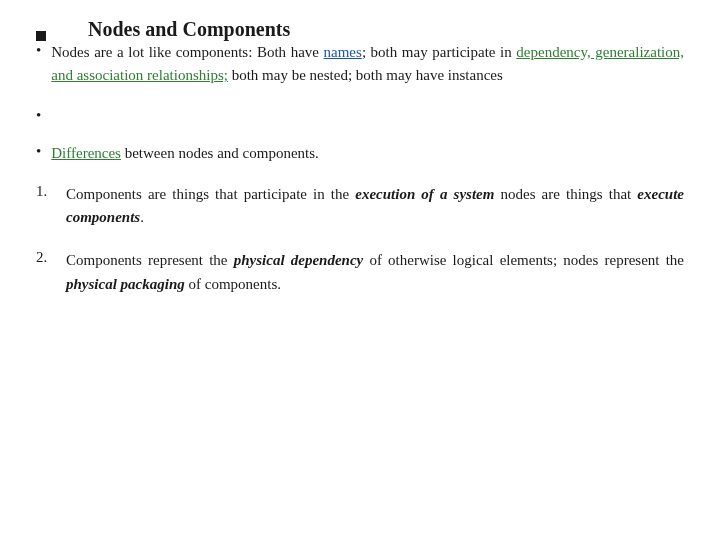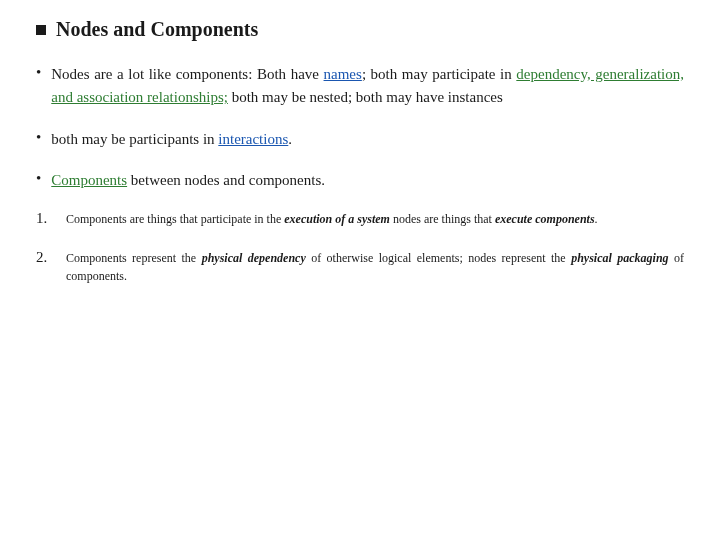--- a/index.html
+++ b/index.html
@@ -22,22 +22,22 @@
       width: 720px;
       height: 540px;
       padding: 18px 36px 18px 36px;
       display: flex;
       flex-direction: column;
       justify-content: flex-start;
     }
 
     .title-row {
       display: flex;
-      align-items: center;
-      margin-bottom: 22px;
+      align-items: flex-end;
+      gap: 32px;
     }
 
     .title-bullet {
       display: inline-block;
       width: 10px;
       height: 10px;
       background: #1a1a1a;
       margin-right: 10px;
       flex-shrink: 0;
     }
@@ -84,21 +84,21 @@
 
     .numbered-label {
       font-size: 15px;
       margin-right: 10px;
       flex-shrink: 0;
       color: #1a1a1a;
       min-width: 20px;
     }
 
     .numbered-text {
-      font-size: 12px;
+      font-size: 15px;
       line-height: 1.55;
       color: #1a1a1a;
       text-align: justify;
     }
 
     .link-blue {
       color: #1a56b0;
       text-decoration: underline;
     }
 
@@ -128,29 +128,26 @@
       <span class="bullet-dot">•</span>
       <span class="bullet-text">
         Nodes are a lot like components: Both have <span class="link-blue" style="">names</span>; both may
         participate in <span class="link-green">dependency, generalization, and association
         relationships;</span> both may be nested; both may have instances
       </span>
     </div>
 
     <div class="bullet-item">
       <span class="bullet-dot">•</span>
-      <span class="bullet-text">
-        both may be participants in <span class="link-blue">interactions</span>.
-      </span>
     </div>
 
     <div class="bullet-item">
       <span class="bullet-dot">•</span>
       <span class="bullet-text">
-        <span class="link-green">Components</span> between nodes and components.
+        <span class="link-green">Differences</span> between nodes and components.
       </span>
     </div>
 
     <div class="numbered-item" style="margin-bottom: 20px;">
       <span class="numbered-label">1.</span>
       <span class="numbered-text">
         Components are things that participate in the <em class="bold-italic">execution of a system</em>
         nodes are things that <em class="bold-italic">execute components</em>.
       </span>
     </div>

